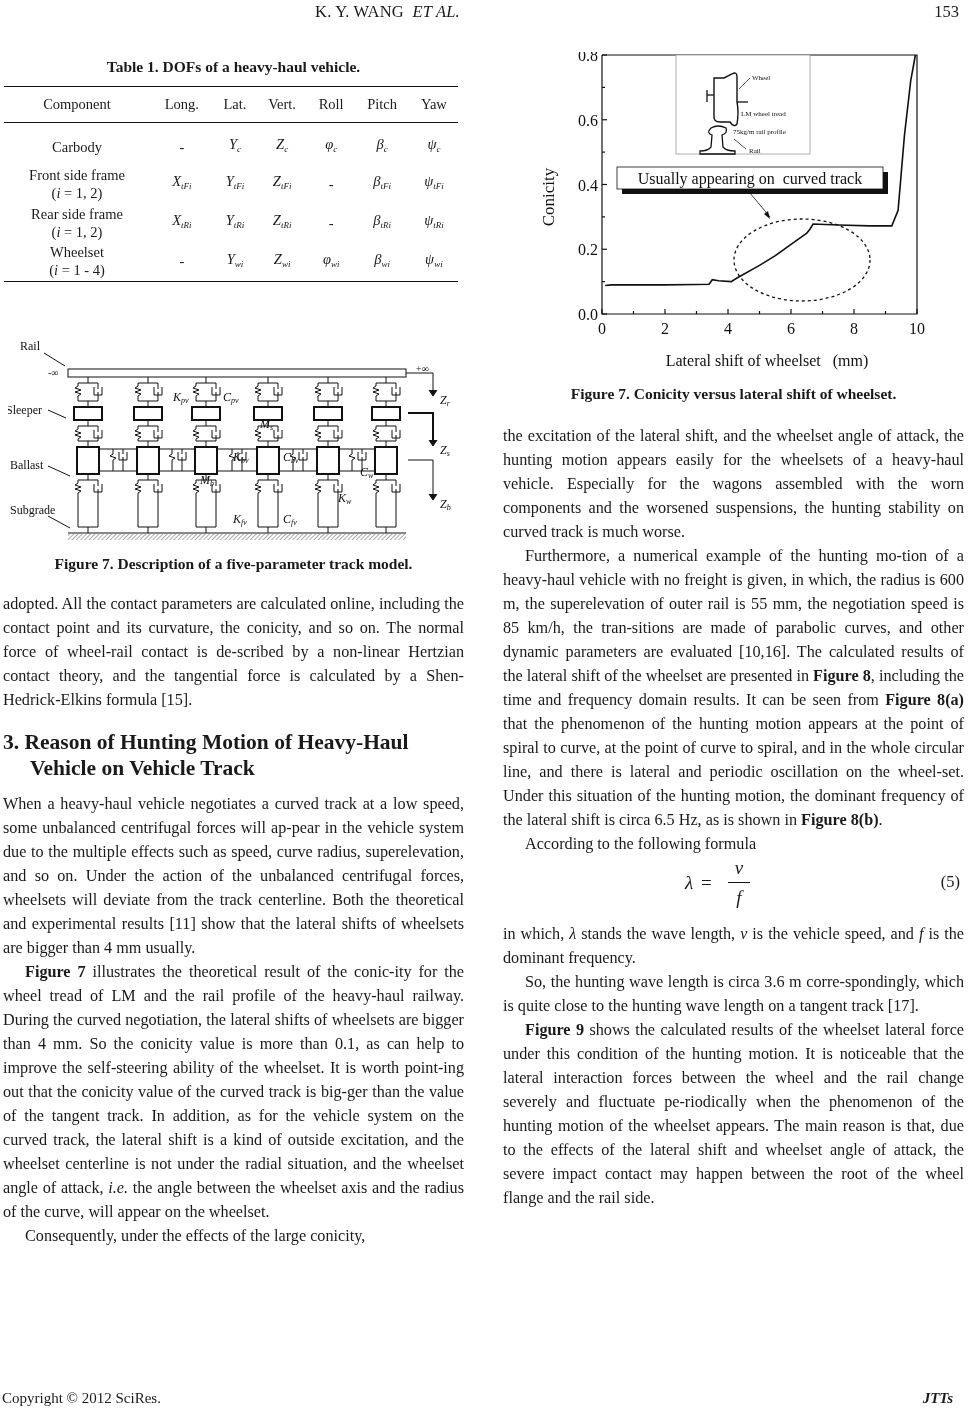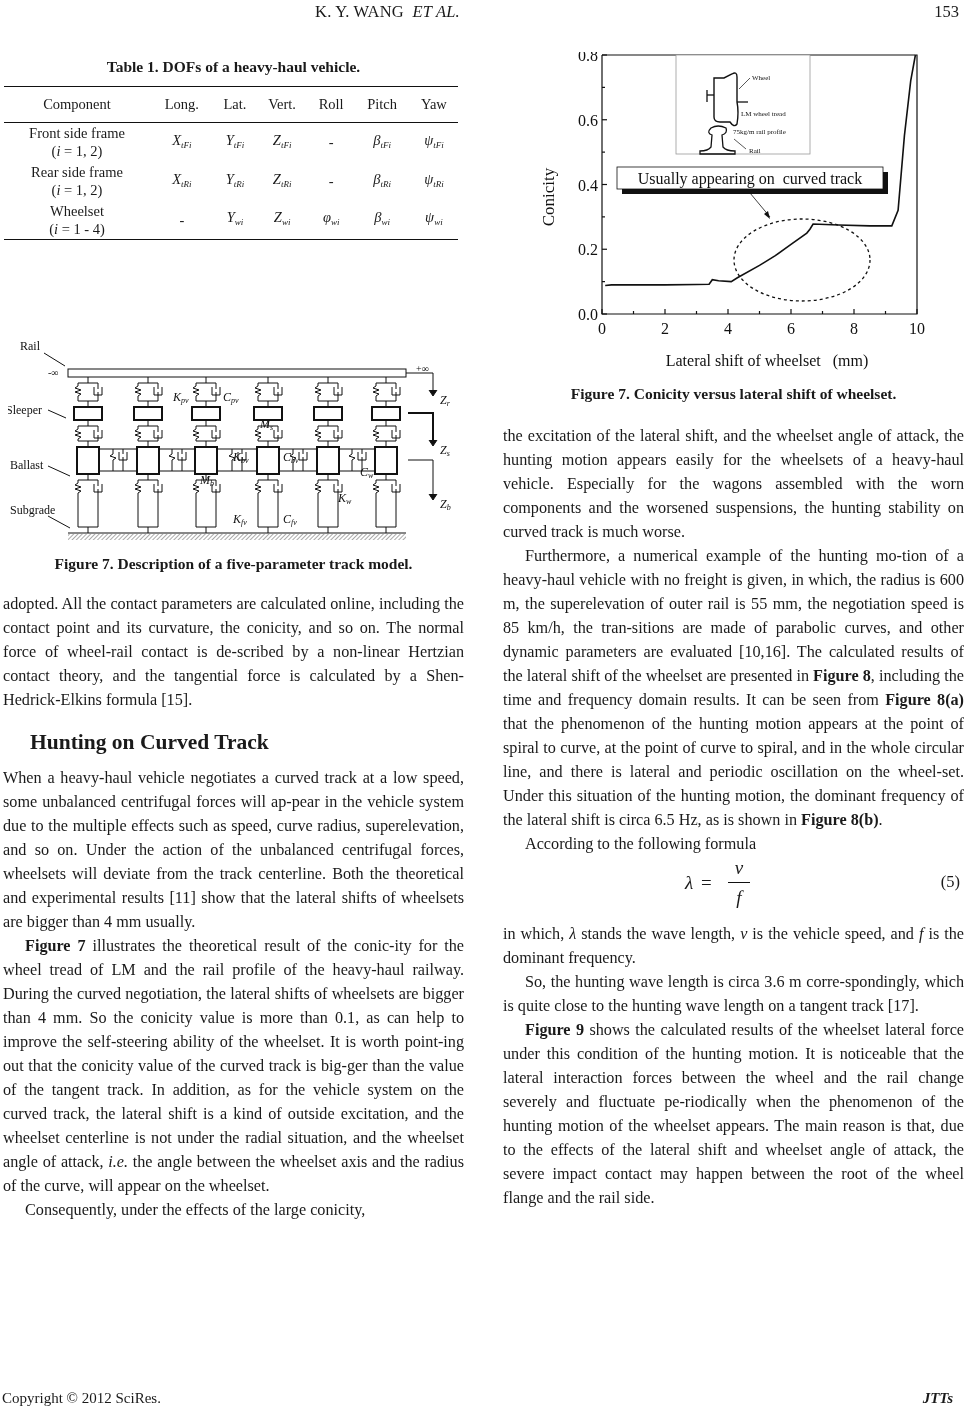--- a/index.html
+++ b/index.html
@@ -72,20 +72,29 @@
       <th>Component</th>
       <th>Long.</th>
       <th>Lat.</th>
       <th>Vert.</th>
       <th>Roll</th>
       <th>Pitch</th>
       <th>Yaw</th>
     </tr>
   </thead>
   <tbody id="dof-body">
+      <tr class="first">
+        <td class="comp">Carbody</td>
+        <td>-</td>
+        <td><span class="sym">Y<sub>c</sub></span></td>
+        <td><span class="sym">Z<sub>c</sub></span></td>
+        <td><span class="sym">φ<sub>c</sub></span></td>
+        <td><span class="sym">β<sub>c</sub></span></td>
+        <td><span class="sym">ψ<sub>c</sub></span></td>
+      </tr>
       <tr class="two">
         <td class="comp">Front side frame<br><span>(<i>i</i> = 1, 2)</span></td>
         <td><span class="sym">X<sub>tFi</sub></span></td>
         <td><span class="sym">Y<sub>tFi</sub></span></td>
         <td><span class="sym">Z<sub>tFi</sub></span></td>
         <td>-</td>
         <td><span class="sym">β<sub>tFi</sub></span></td>
         <td><span class="sym">ψ<sub>tFi</sub></span></td>
       </tr>
       <tr class="two">
@@ -356,21 +365,22 @@
     <polygon points="230,167 224,162 228,159" fill="#111"></polygon>
     <ellipse cx="262" cy="208" rx="68" ry="41" fill="none" stroke="#111" stroke-width="1.3" stroke-dasharray="3,3"></ellipse>
     <path id="fig7-line" fill="none" stroke="#111" stroke-width="1.6" d="M65.2,233.5 L71.5,232.9 L93.5,232.9 L125.0,232.9 L156.5,232.5 L169.1,232.2 L172.3,227.7 L178.6,228.7 L191.2,229.6 L197.4,225.7 L219.5,213.4 L235.3,203.7 L251.0,192.4 L266.8,181.1 L269.9,177.2 L273.1,172.0 L298.3,173.0 L329.8,173.9 L351.8,173.9 L358.1,158.4 L364.4,83.9 L370.7,28.9 L375.4,3.0"></path>
   </svg>
 </div>
 <div class="fig7-caption">Figure 7. Conicity versus lateral shift of wheelset.</div>
 
 <div class="col col-left" style="top:592px;">
   <p class="para">adopted. All the contact parameters are calculated online, including the contact point and its curvature, the conicity, and so on. The normal force of wheel-rail contact is de-scribed by a non-linear Hertzian contact theory, and the tangential force is calculated by a Shen-Hedrick-Elkins formula [15].</p>
   <h2 class="section-heading" style="margin-top:17px;">
-    <span class="line2">Hunting on Curved Track</span>
+    <span>3. Reason of Hunting Motion of Heavy-Haul</span>
+    <span class="line2">Vehicle on Vehicle Track</span>
   </h2>
   <p class="para" style="margin-top:11px;">When a heavy-haul vehicle negotiates a curved track at a low speed, some unbalanced centrifugal forces will ap-pear in the vehicle system due to the multiple effects such as speed, curve radius, superelevation, and so on. Under the action of the unbalanced centrifugal forces, wheelsets will deviate from the track centerline. Both the theoretical and experimental results [11] show that the lateral shifts of wheelsets are bigger than 4 mm usually.</p>
   <p class="para indent"><b>Figure 7</b><span> illustrates the theoretical result of the conic-ity for the wheel tread of LM and the rail profile of the heavy-haul railway. During the curved negotiation, the lateral shifts of wheelsets are bigger than 4 mm. So the conicity value is more than 0.1, as can help to improve the self-steering ability of the wheelset. It is worth point-ing out that the conicity value of the curved track is big-ger than the value of the tangent track. In addition, as for the vehicle system on the curved track, the lateral shift is a kind of outside excitation, and the wheelset centerline is not under the radial situation, and the wheelset angle of attack, </span><i>i.e.</i><span> the angle between the wheelset axis and the radius of the curve, will appear on the wheelset.</span></p>
   <p class="para indent">Consequently, under the effects of the large conicity,</p>
 </div>
 
 <div class="col col-right" style="top:424px;">
   <p class="para">the excitation of the lateral shift, and the wheelset angle of attack, the hunting motion appears easily for the wheelsets of a heavy-haul vehicle. Especially for the wagons assembled with the worn components and the worsened suspensions, the hunting stability on curved track is much worse.</p>
   <p class="para indent"><span>Furthermore, a numerical example of the hunting mo-tion of a heavy-haul vehicle with no freight is given, in which, the radius is 600 m, the superelevation of outer rail is 55 mm, the negotiation speed is 85 km/h, the tran-sitions are made of parabolic curves, and other dynamic parameters are evaluated [10,16]. The calculated results of the lateral shift of the wheelset are presented in </span><b>Figure 8</b><span>, including the time and frequency domain results. It can be seen from </span><b>Figure 8(a)</b><span> that the phenomenon of the hunting motion appears at the point of spiral to curve, at the point of curve to spiral, and in the whole circular line, and there is lateral and periodic oscillation on the wheel-set. Under this situation of the hunting motion, the dominant frequency of the lateral shift is circa 6.5 Hz, as is shown in </span><b>Figure 8(b)</b><span>.</span></p>
   <p class="para indent">According to the following formula</p>

